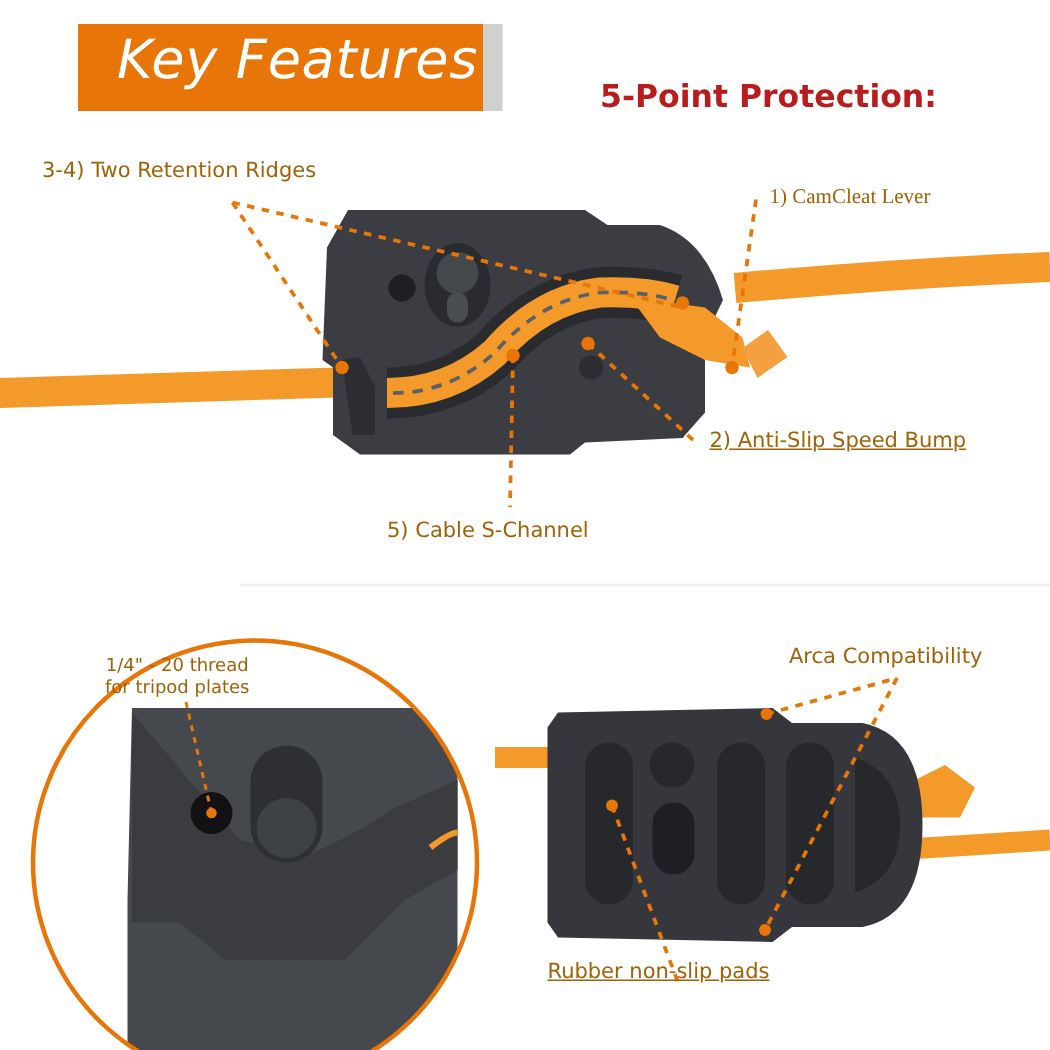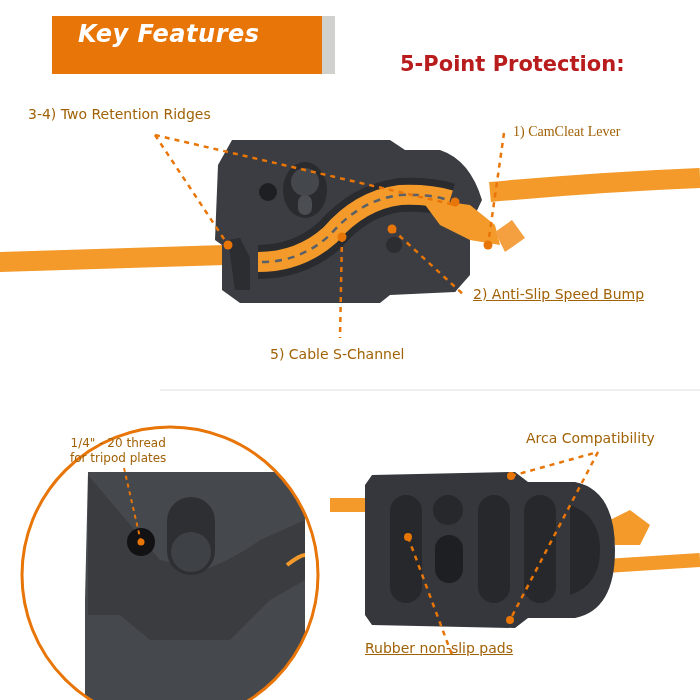--- a/index.html
+++ b/index.html
@@ -1,21 +1,21 @@
 <!DOCTYPE html>
 <html><head>
 <meta charset="utf-8">
 <style>
   html, body { margin:0; padding:0; }
   body { width:700px; height:700px; background:#ffffff; position:relative; overflow:hidden;
          font-family:"Liberation Sans", sans-serif; color:#1a1a1a; }
   .banner { position:absolute; left:52px; top:16px; width:270px; height:58px; background:#e87507; }
   .banner-shadow { position:absolute; left:322px; top:16px; width:13px; height:58px; background:#d0d0cc; }
-  .banner-title { position:absolute; left:78px; top:20px; font-size:24px; font-style:italic; color:#ffffff;
-                  font-family:"DejaVu Sans", sans-serif; font-weight:700; letter-spacing:0.5px; }
+  .banner-title { position:absolute; left:78px; top:20px; font-size:36px; font-style:italic; color:#ffffff;
+                  font-family:"DejaVu Sans", sans-serif; font-weight:400; letter-spacing:0.5px; }
   .subtitle { position:absolute; left:400px; top:52px; font-size:21px; font-weight:bold; color:#b91c1c;
               font-family:"DejaVu Sans", sans-serif; }
   .label { position:absolute; font-size:14px; font-family:"DejaVu Sans", sans-serif; color:#a16207; white-space:nowrap; }
   .label.small { font-size:12px; line-height:15px; text-align:center; }
   svg.art { position:absolute; left:0; top:0; }
   .divider { position:absolute; left:160px; top:389px; width:540px; height:2px; background:#efefef; }
 </style>
 </head>
 <body>
 
@@ -106,20 +106,20 @@
     <circle cx="510" cy="620" r="4"></circle>
     <circle cx="408" cy="537" r="4"></circle>
   </g>
 </svg>
 
 <div class="divider"></div>
 
 <div class="label" style="left:28px;top:106px;">3-4)  Two Retention Ridges</div>
 <div class="label" style="left:513px;top:124px;font-family:Liberation Serif, serif;">1)  CamCleat Lever</div>
 <div class="label" style="left:473px;top:286px;text-decoration:underline;">2)  Anti-Slip Speed Bump</div>
-<div class="label" style="left:258px;top:346px;margin-left:12px;">5)  Cable S-Channel</div>
+<div class="label" style="left:258px;top:346px;">5)  Cable S-Channel</div>
 
 <div class="label small" style="left:70px;top:436px;">
   <div>1/4" - 20 thread</div>
   <div>for tripod plates</div>
 </div>
 <div class="label" style="left:526px;top:430px;">Arca Compatibility</div>
 <div class="label" style="left:365px;top:640px;text-decoration:underline;">Rubber non-slip pads</div>
 
 </body></html>

